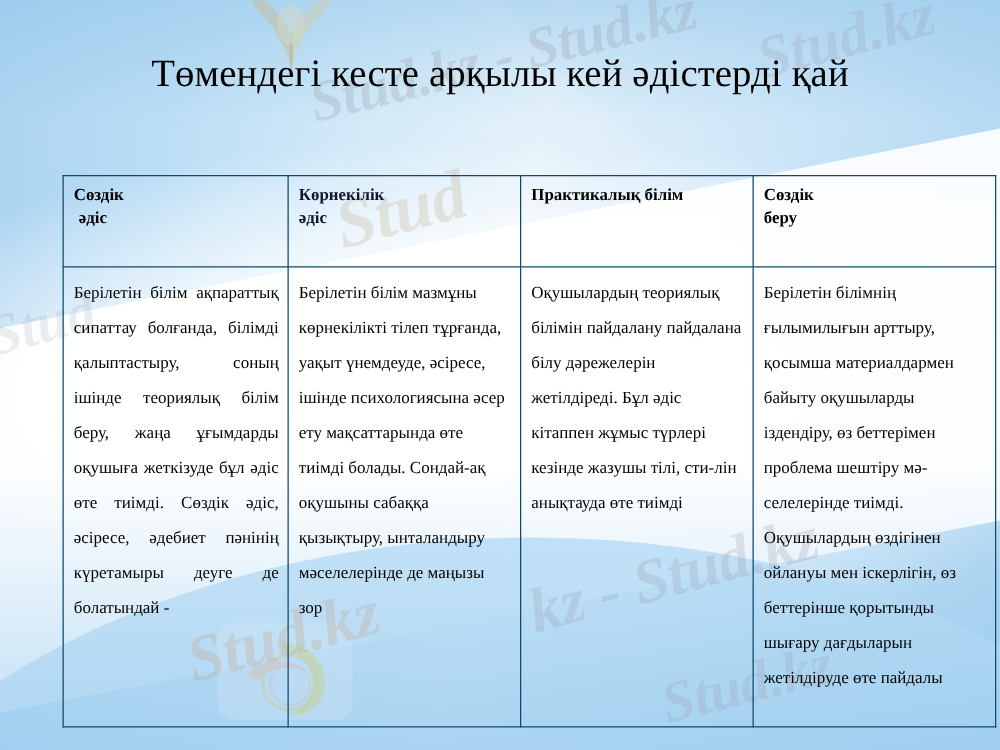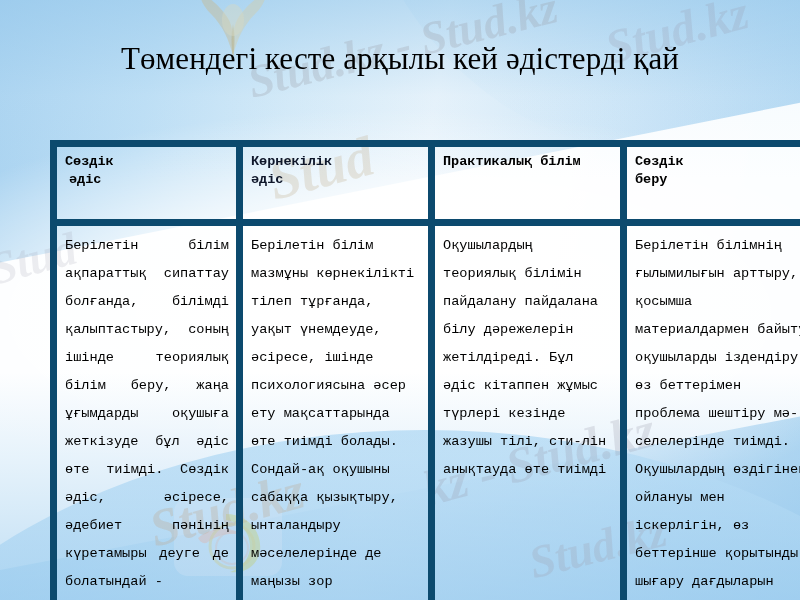--- a/index.html
+++ b/index.html
@@ -152,25 +152,24 @@
     top: 140px;
     width: 682px;
   }
   table.grid {
     width: 682px;
     border-collapse: collapse;
     table-layout: fixed;
     background: transparent;
   }
   table.grid td {
-    border: 7px solid #0c4a6e;
+    border: 1px solid #0c4a6e;
     vertical-align: top;
     padding: 6px 7px 16px 8px;
     background: rgba(255,255,255,0.0);
-    font-family: Liberation Mono, monospace;
   }
   thead td {
     height: 50px;
     font-weight: bold;
     font-size: 13.5px;
     line-height: 18px;
   }
   tbody td {
     font-size: 13.6px;
     line-height: 28px;

